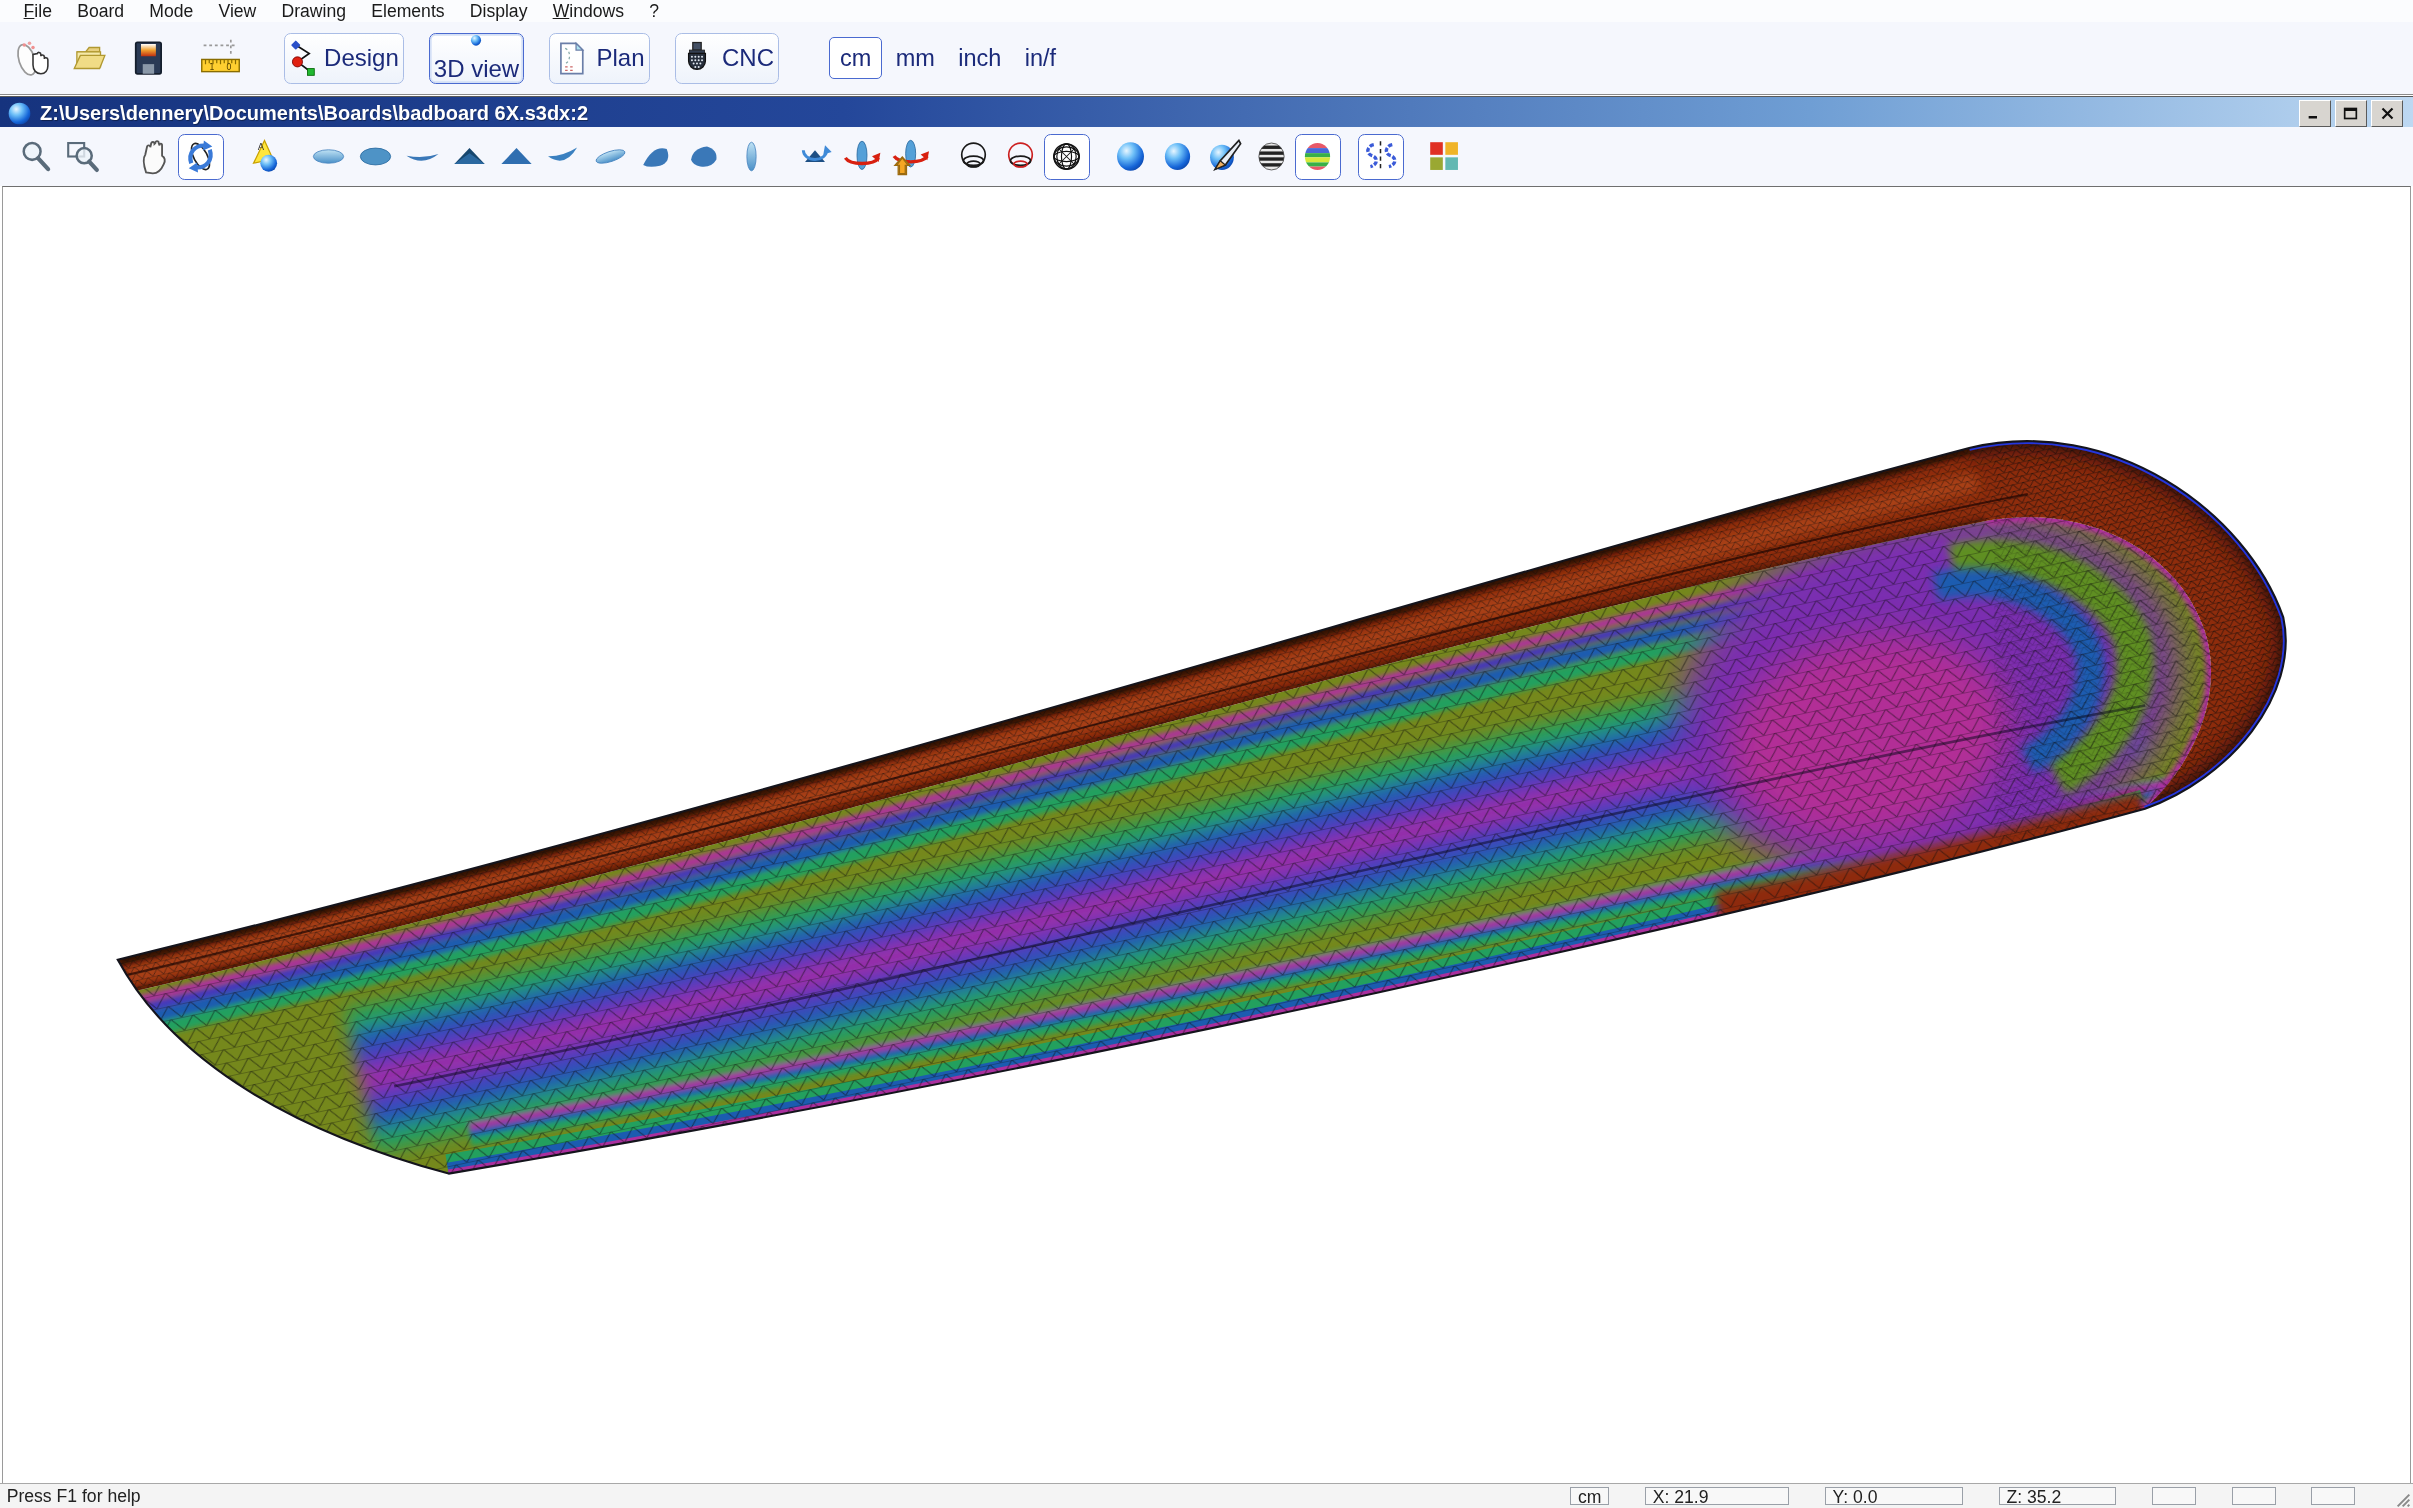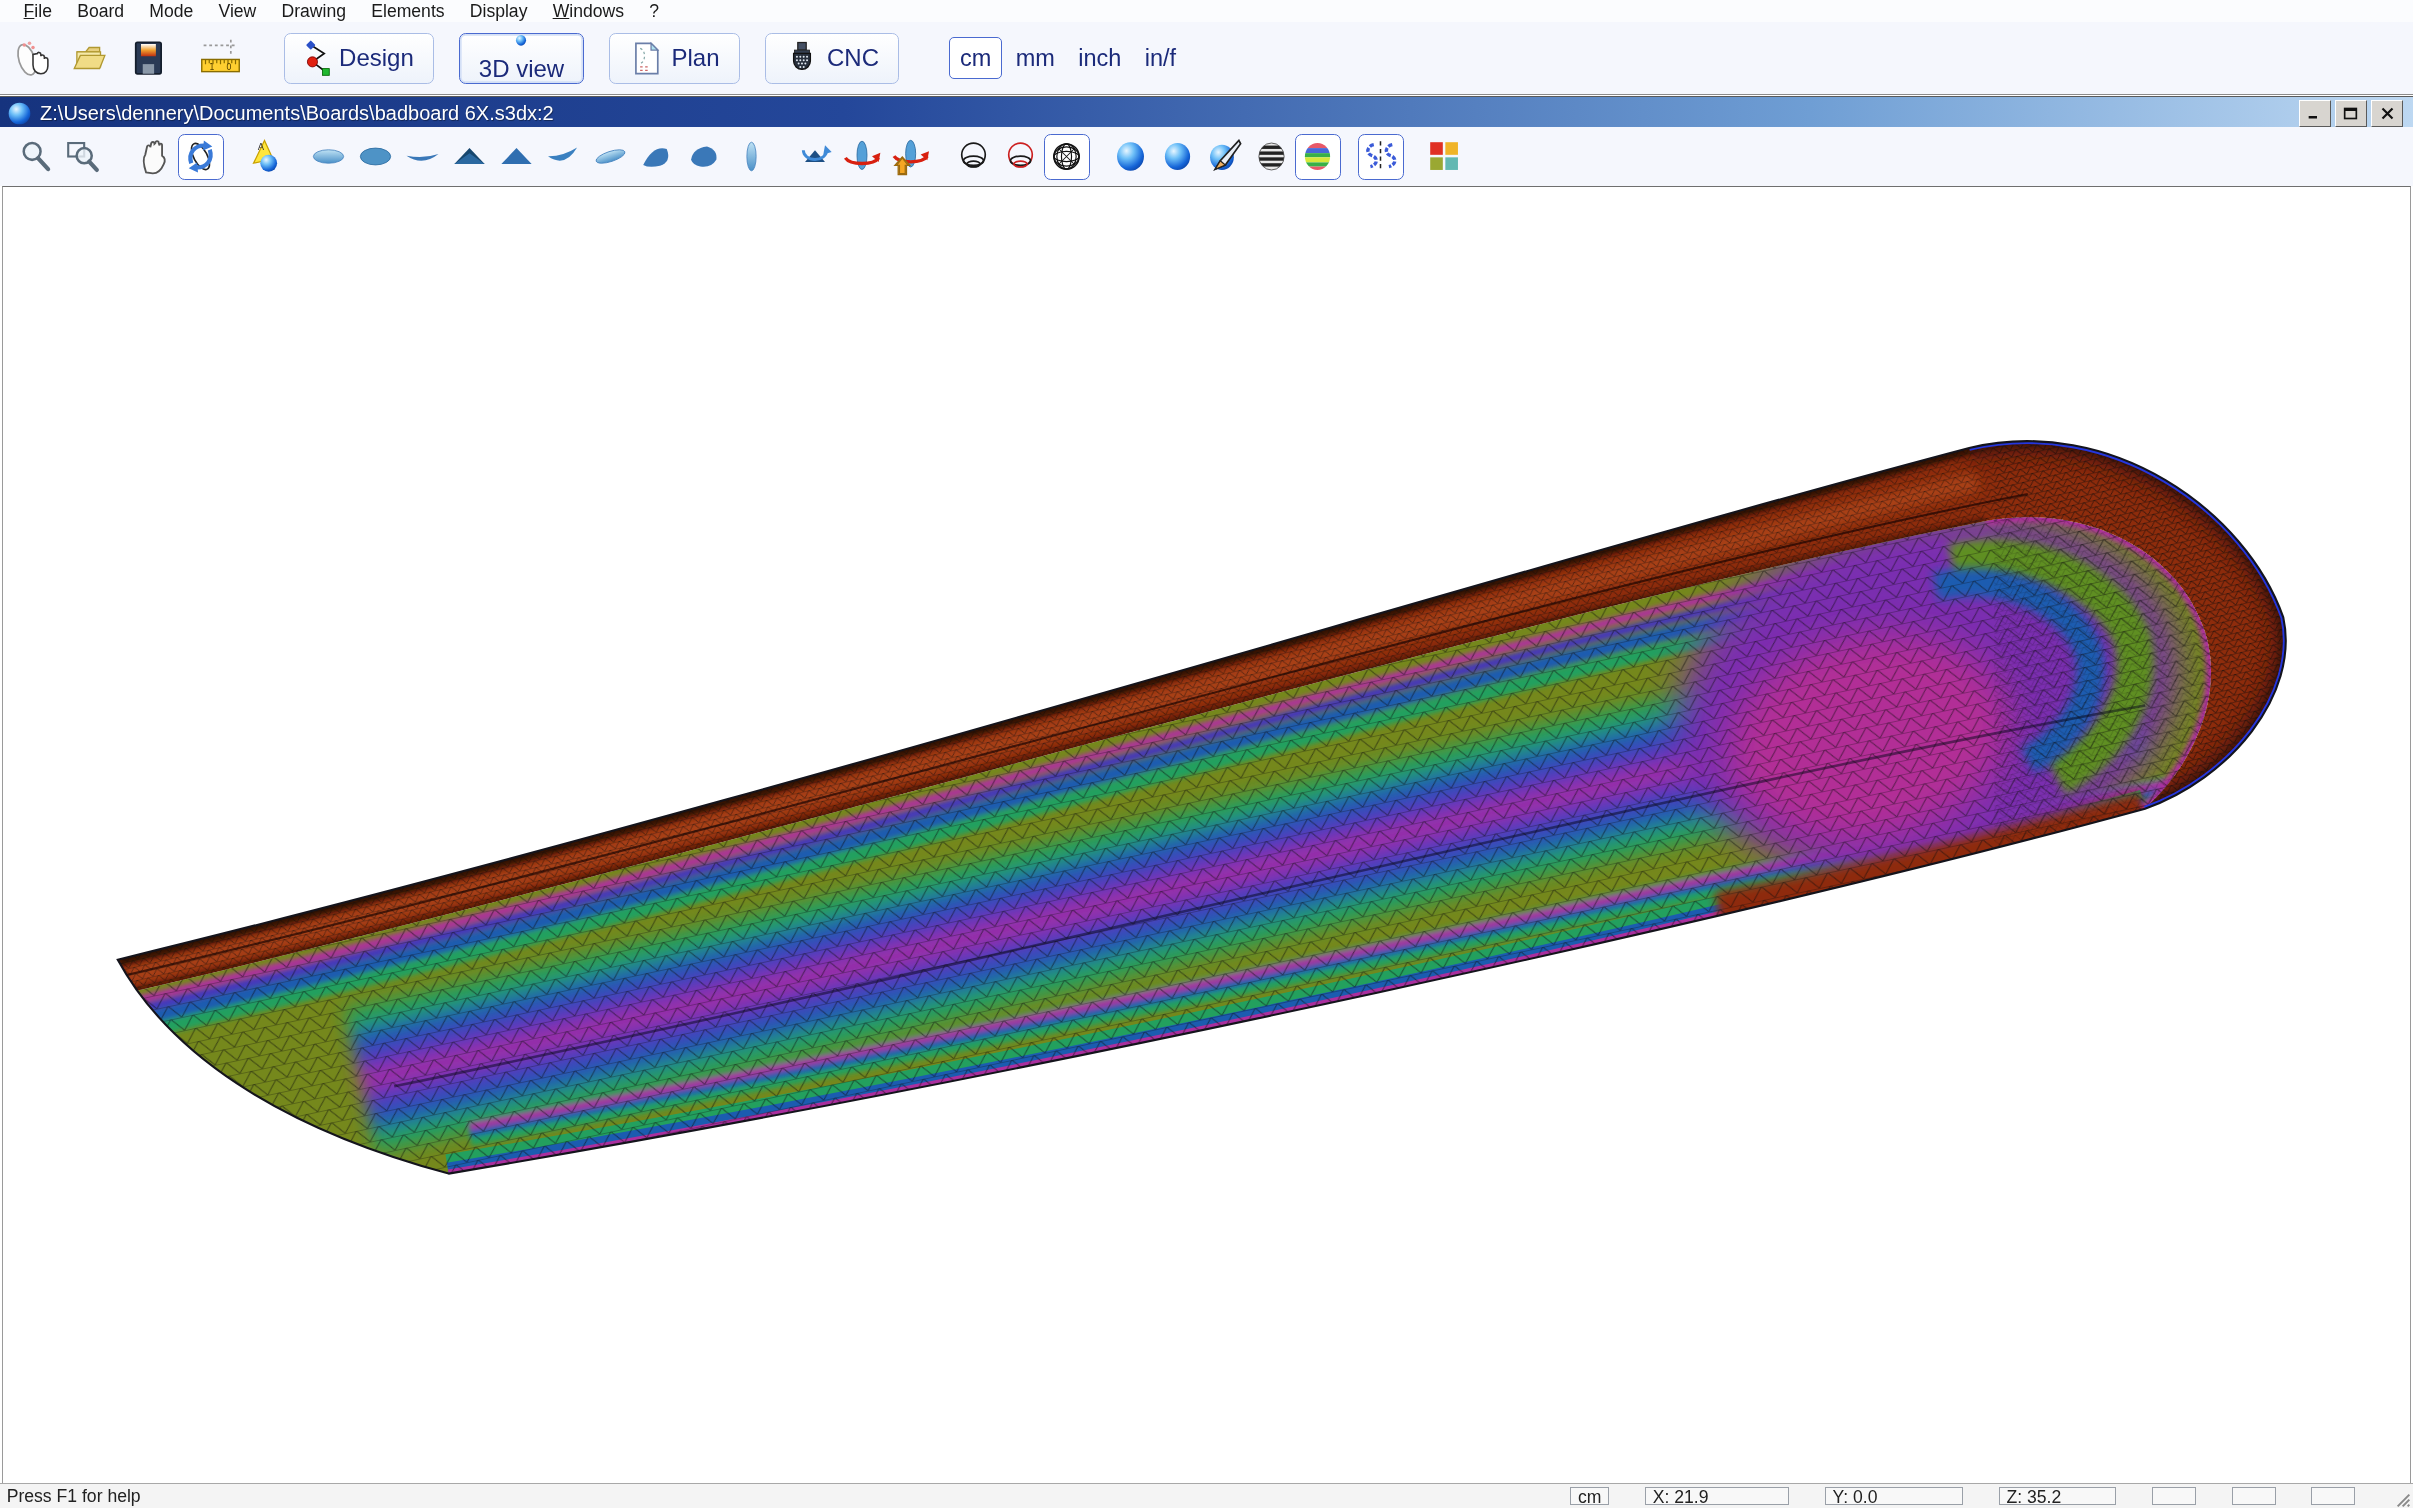--- a/index.html
+++ b/index.html
@@ -7,32 +7,32 @@
   .bar{position:absolute;left:0;right:0;}
   
   #menubar{top:0;height:22px;background:#fbfcfe;display:flex;align-items:center;
     font-size:17.6px;color:#1a1a1a;}
   .menu-item{padding:0 12.6px;cursor:default;}
   .menu-item:first-child{margin-left:11px;text-align:right;}
   
   #toolbar1{top:22px;height:72px;background:#f5f7fd;display:flex;align-items:center;
     border-bottom:1.7px solid #8a8a8a;}
   .tb-icon{width:49px;height:49px;display:flex;align-items:center;justify-content:center;margin-left:8.4px;}
-  .mode-btn{display:flex;align-items:center;gap:8.4px;height:49px;padding:0 19px;margin-left:25px;
+  .mode-btn{display:flex;align-items:center;gap:8.4px;height:49px;padding:0 4px;margin-left:25px;
     border:1.7px solid #aabde6;border-radius:6.7px;background:linear-gradient(#ffffff,#eef3fb);
     color:#1b2a7a;font-size:24px;}
   .mode-btn.active{border:1.7px solid #4a6ad0;box-shadow:inset 0 0 0 1.7px #d4e0f6;flex-direction:column;}
   #units{display:flex;align-items:center;margin-left:50px;font-size:23.5px;color:#1b2a7a;gap:3.4px;}
   .unit{padding:6.7px 10px;}
   .unit.selected{border:1.7px solid #4a6ad0;border-radius:5px;background:#fff;}
   
   #childbar{top:96px;height:32px;
     background:linear-gradient(90deg,#16337e 0%,#24479a 35%,#6f9ed4 75%,#bdd8f2 100%);
     display:flex;align-items:center;border-top:0.8px solid #5a5a5a;}
-  #childbar .title{color:#fff;font-weight:normal;font-size:20px;margin-left:8.4px;
+  #childbar .title{color:#fff;font-weight:bold;font-size:20px;margin-left:8.4px;
     text-shadow:0.8px 0.8px 0.8px rgba(0,0,0,.4);white-space:nowrap;}
   #win-controls{position:absolute;right:10px;top:3.4px;display:flex;gap:4.2px;}
   .win-btn{width:30px;height:25px;background:#d8d5d0;border:1.7px solid;
     border-color:#fff #5a5a5a #5a5a5a #fff;display:flex;align-items:center;justify-content:center;}
   
   #toolbar2{top:127px;height:59px;background:#f5f7fd;display:flex;align-items:center;}
   .t2{width:47px;height:47px;display:flex;align-items:center;justify-content:center;flex:0 0 auto;}
   .t2.sel{border:1.7px solid #4a6ad0;border-radius:6.7px;background:#fff;width:44px;height:44px;}
   .gap30{margin-left:25px;}.gap20{margin-left:17px;}.gap14{margin-left:11.7px;}
   

